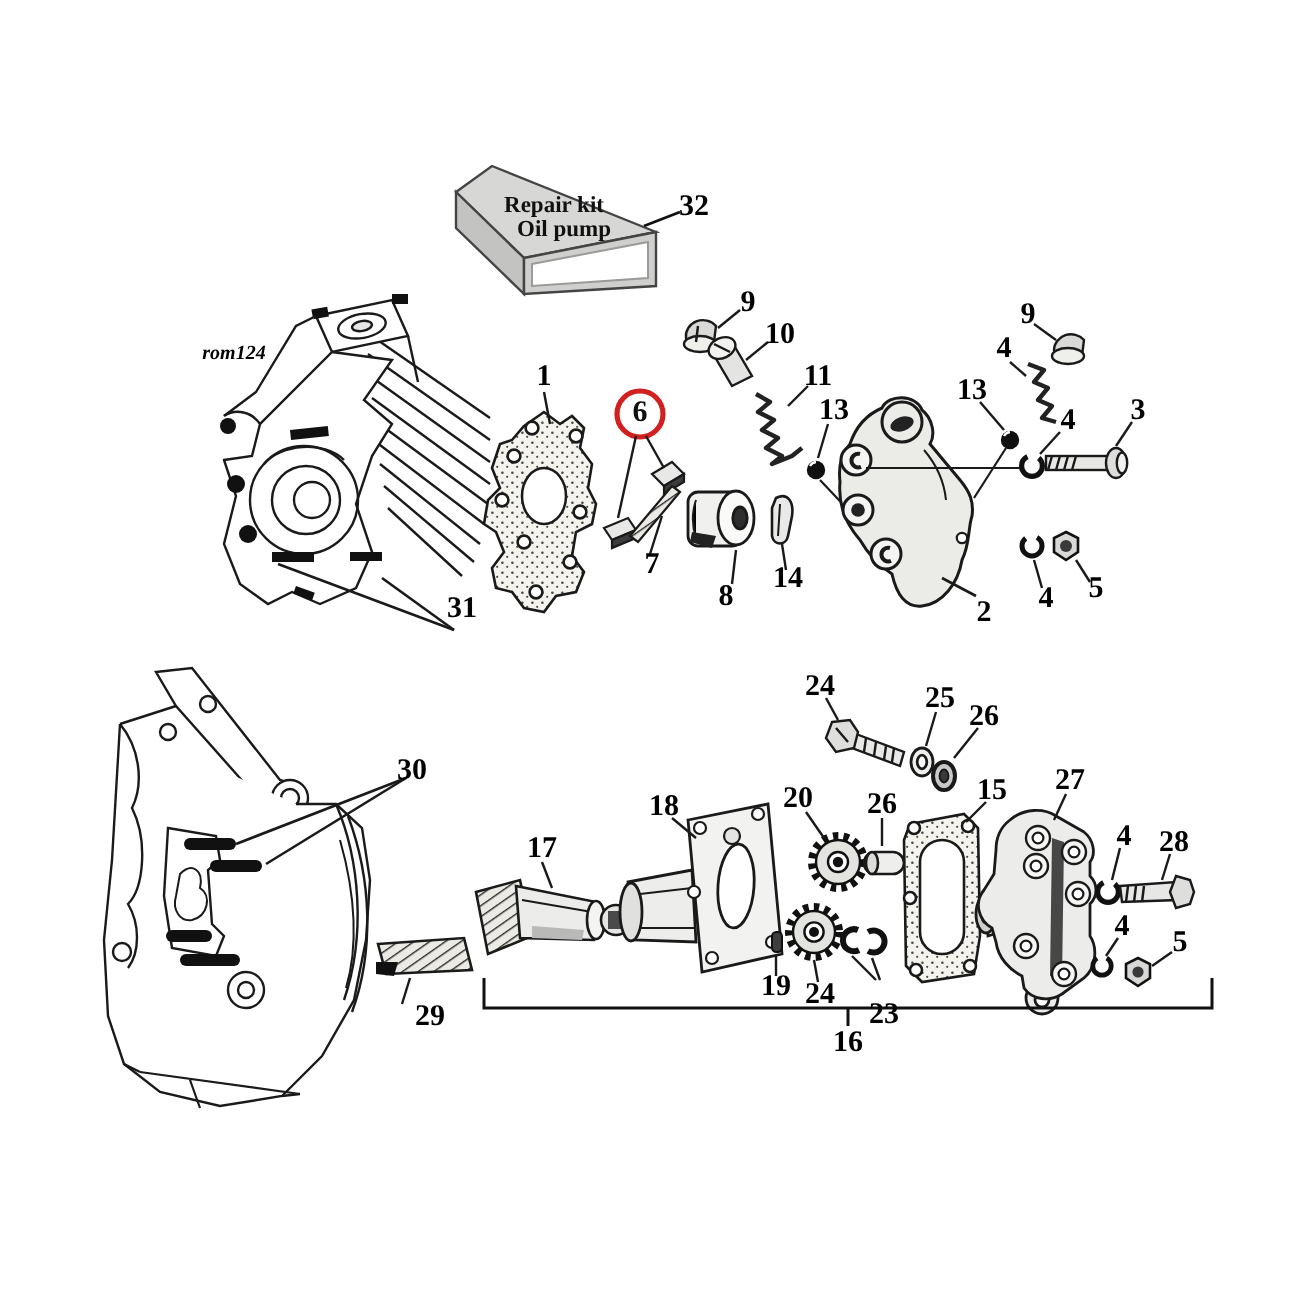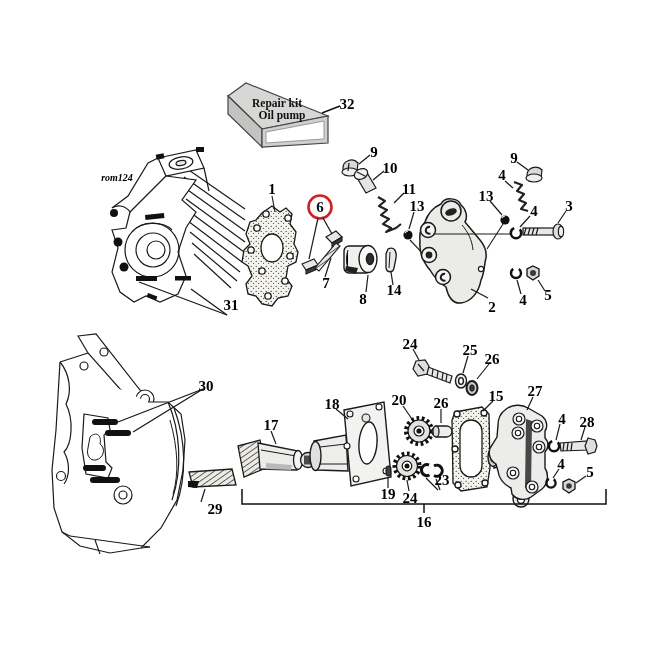--- a/index.html
+++ b/index.html
@@ -401,21 +401,21 @@
 <span class="lbl" style="left:486px;top:196px;">13</span>
 <span class="lbl" style="left:394px;top:290px;">14</span>
 <span class="lbl" style="left:496px;top:396px;">15</span>
 <span class="lbl" style="left:424px;top:522px;text-align:right;">16</span>
 <span class="lbl" style="left:271px;top:425px;">17</span>
 <span class="lbl" style="left:332px;top:404px;">18</span>
 <span class="lbl" style="left:388px;top:494px;">19</span>
 <span class="lbl" style="left:399px;top:400px;">20</span>
 <span class="lbl" style="left:410px;top:498px;">24</span>
 <span class="lbl" style="left:441px;top:403px;">26</span>
-<span class="lbl" style="left:442px;top:480px;text-align:right;">23</span>
+<span class="lbl" style="left:442px;top:508px;text-align:right;">23</span>
 <span class="lbl" style="left:410px;top:344px;">24</span>
 <span class="lbl" style="left:470px;top:350px;">25</span>
 <span class="lbl" style="left:492px;top:359px;">26</span>
 <span class="lbl" style="left:535px;top:391px;">27</span>
 <span class="lbl" style="left:587px;top:422px;">28</span>
 <span class="lbl" style="left:199px;top:509px;margin-left:16px;">29</span>
 <span class="lbl" style="left:206px;top:386px;">30</span>
 <span class="lbl" style="left:231px;top:305px;">31</span>
 <span class="lbl" style="left:347px;top:104px;">32</span>
 

